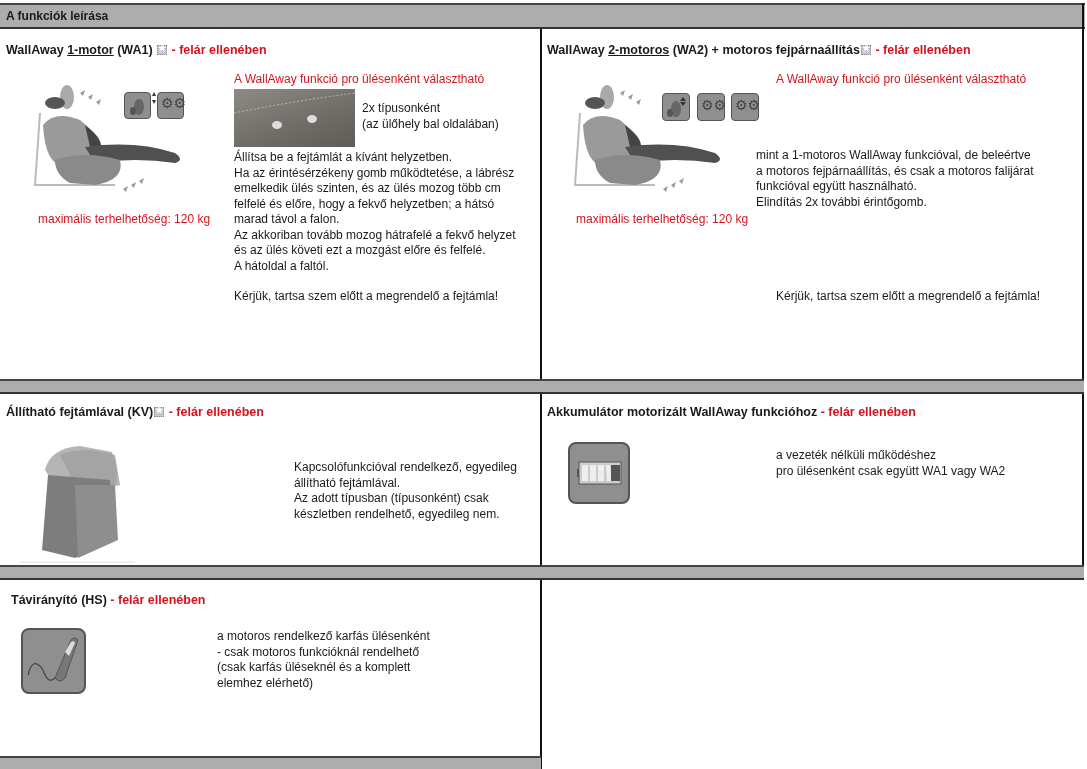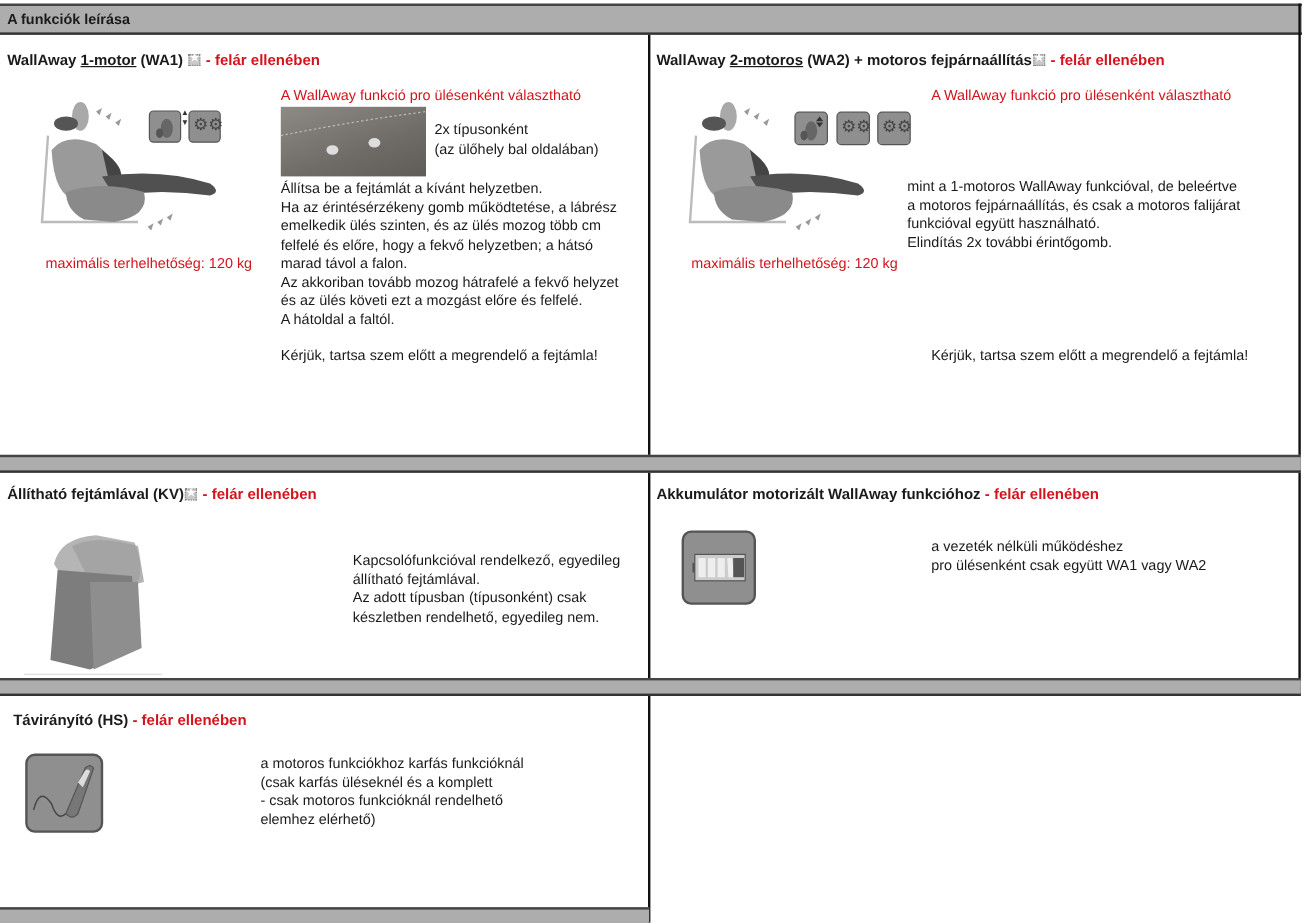--- a/index.html
+++ b/index.html
@@ -170,17 +170,17 @@
   <span>Távirányító (HS)</span><span class="red"> - felár ellenében</span>
 </div>
 <div class="iconbox" style="left:21px;top:628px;width:65px;height:66px;border-radius:8px;border-width:2px;">
   <svg width="61" height="62" viewBox="0 0 61 62">
     <path d="M5 45 Q10 25 20 40 Q25 55 32 48" stroke="#444" fill="none" stroke-width="1.2"></path>
     <path d="M32 48 L48 10 Q52 6 55 10 L42 48 Q37 54 32 48Z" fill="#777" stroke="#555"></path>
     <path d="M42 22 L48 12 Q51 10 52 13 L46 26Z" fill="#ddd"></path>
   </svg>
 </div>
 <div class="abs txt" style="left:217px;top:629px;">
-  <div>a motoros funkciókhoz karfás funkcióknál</div>
+  <div>a motoros rendelkező karfás ülésenként</div>
+  <div>- csak motoros funkcióknál rendelhető</div>
   <div>(csak karfás üléseknél és a komplett</div>
-  <div>- csak motoros funkcióknál rendelhető</div>
   <div>elemhez elérhető)</div>
 </div>
 
 </body></html>

